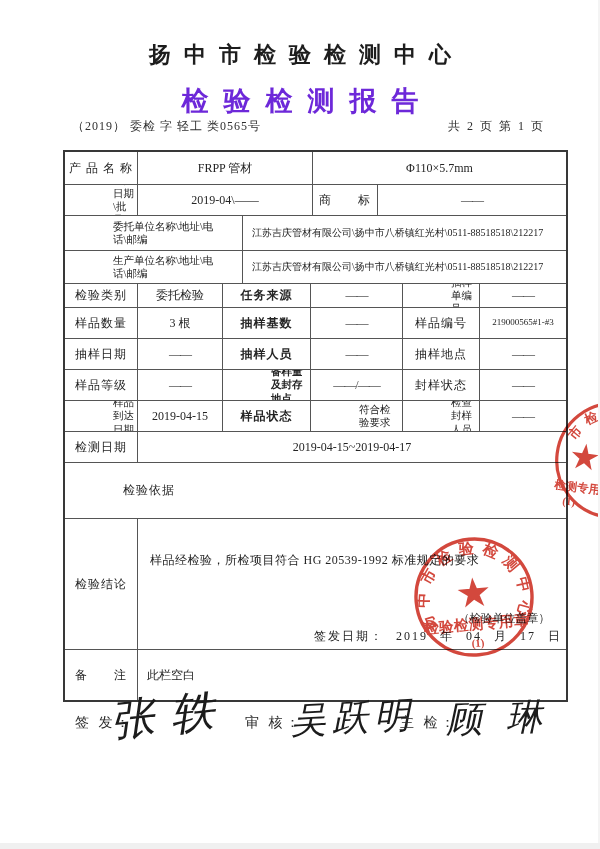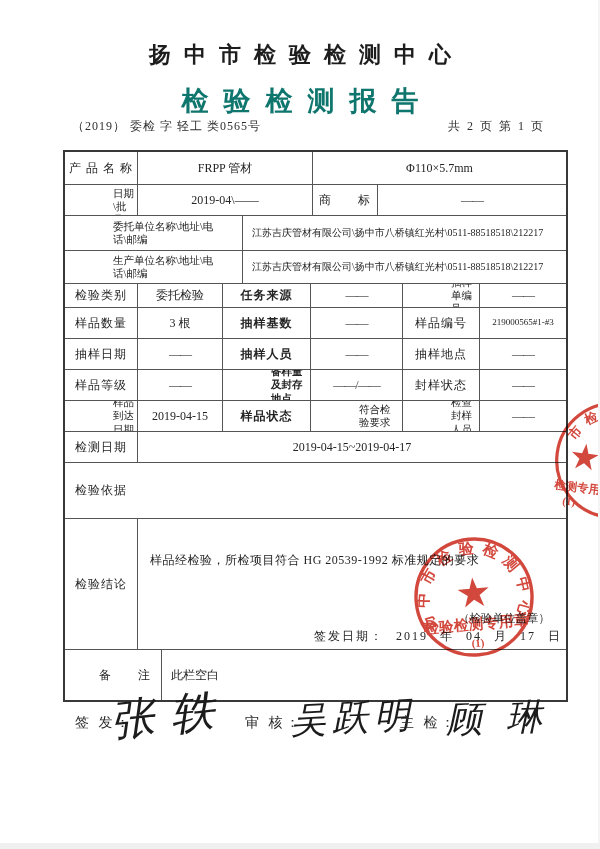--- a/index.html
+++ b/index.html
@@ -2,21 +2,21 @@
 <html><head>
 <meta charset="utf-8">
 <style>
   html,body{margin:0;padding:0;background:#9a9a9a;}
   .page{position:relative;width:600px;height:849px;background:#ffffff;overflow:hidden;
         font-family:"Liberation Serif","DejaVu Serif",serif;color:#242424;}
   
   .org-title{position:absolute;top:40px;left:0;right:0;text-align:center;
              font-size:22px;font-weight:bold;letter-spacing:13px;text-indent:13px;color:#1d1d1d;}
   .report-title{position:absolute;top:83px;left:0;right:0;text-align:center;
-             font-size:27px;font-weight:bold;letter-spacing:15px;text-indent:15px;color:#0f766e;}
+             font-size:27px;font-weight:bold;letter-spacing:15px;text-indent:15px;color:#6d28d9;}
   .doc-row{position:absolute;top:118px;left:72px;right:55px;display:flex;
            justify-content:space-between;font-size:12px;color:#2e2e2e;}
   .doc-no{letter-spacing:1px;}
   .pages{letter-spacing:2px;}
   
   .tbl{position:absolute;left:63px;top:150px;width:505px;border:2px solid #383838;box-sizing:border-box;}
   .tr{display:flex;border-top:1px solid #555;}
   .tr:first-child{border-top:none;}
   .td{border-left:1px solid #555;display:flex;align-items:center;justify-content:center;
       box-sizing:border-box;font-size:12px;padding:1px 3px;overflow:hidden;line-height:1.25;}
@@ -25,21 +25,21 @@
   .lab{letter-spacing:1px;}
   .small{font-size:10.5px;letter-spacing:0;padding-left:48px;}
   .tiny{font-size:9px;letter-spacing:0;}
   .dash{letter-spacing:-1px;color:#3a3a3a;}
   .w72{width:72px;flex:none;}  .w65{width:65px;flex:none;}
   .w85{width:85px;flex:none;}  .w88{width:88px;flex:none;font-weight:bold;}
   .w92{width:92px;flex:none;}  .w77{width:77px;flex:none;}
   .w157{width:157px;flex:none;}.w175{width:175px;flex:none;}
   .fx{flex:1;}
   .h32{height:32px;} .h30{height:30px;} .h34{height:34px;} .h23{height:23px;}
-  .h55{height:55px;} .h130{height:130px;} .h50{height:50px;padding-left:24px;}
+  .h55{height:55px;padding-left:48px;} .h130{height:130px;} .h50{height:50px;}
   .longtext{font-size:10px;letter-spacing:0;margin-left:20px;}
   
   .concl{position:relative;display:block;padding:0;}
   .concl-text{position:absolute;left:12px;top:34px;font-size:12px;letter-spacing:.5px;}
   .stamp-note{position:absolute;right:16px;bottom:24px;font-size:11.5px;color:#2e2e2e;}
   .sign-date{position:absolute;right:4px;bottom:5px;font-size:12px;word-spacing:7px;letter-spacing:2px;}
   
   .seal{position:absolute;mix-blend-mode:multiply;opacity:.92;pointer-events:none;}
   .main-seal{left:411px;top:534px;width:126px;height:126px;}
   .edge-seal{left:548px;top:396px;width:54px;height:126px;}

